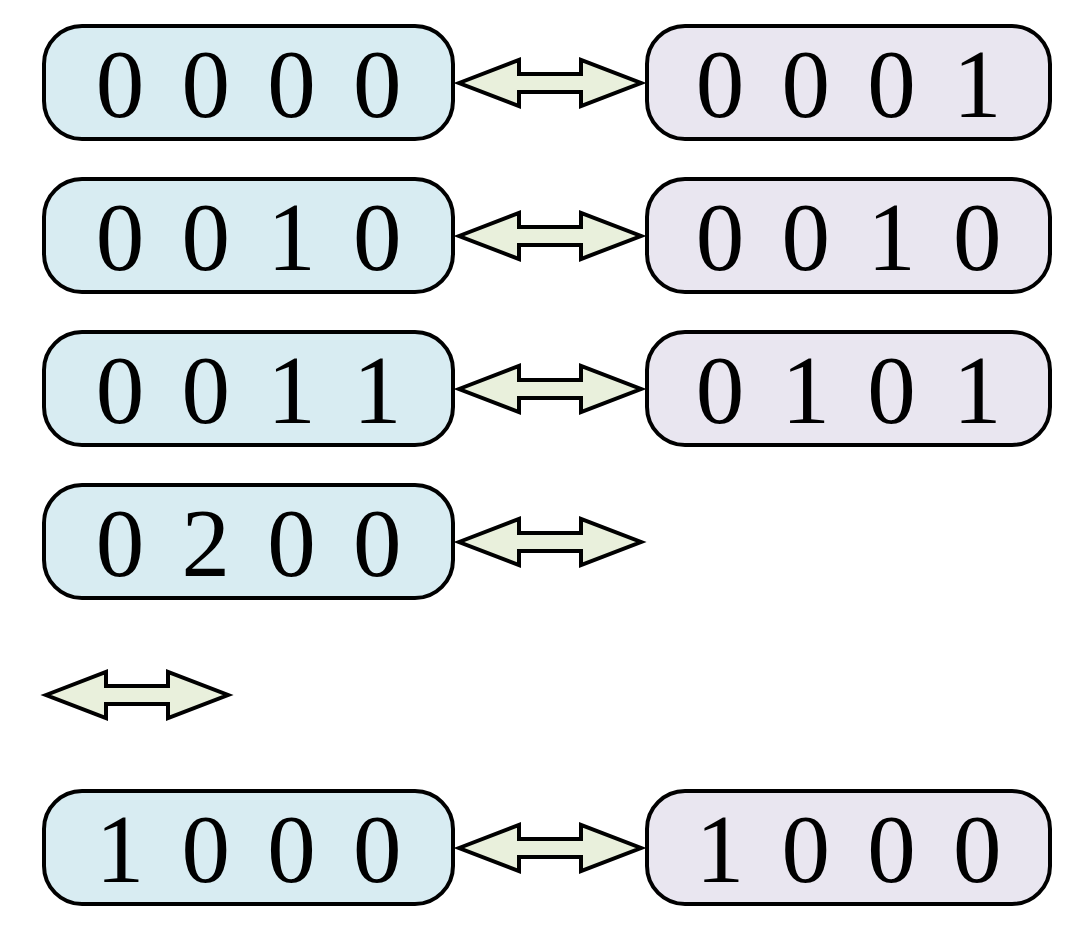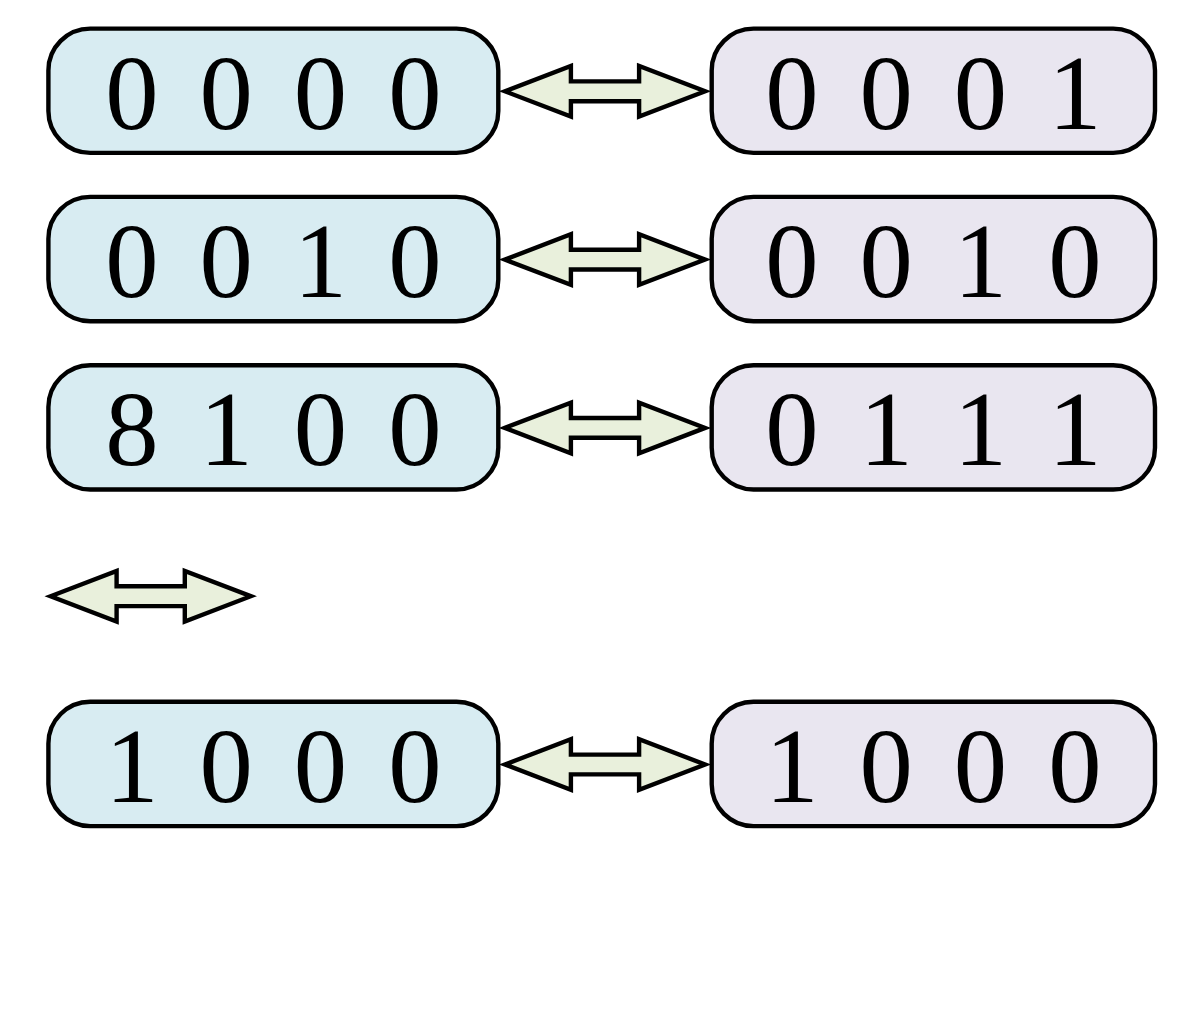--- a/index.html
+++ b/index.html
@@ -91,32 +91,42 @@
     <div class="arrow-wrap">
       <svg width="190" height="56" viewBox="0 0 190 56">
         <polygon class="arrow-poly" points="4,28 64,5 64,19 126,19 126,5 186,28 126,51 126,37 64,37 64,51"></polygon>
       </svg>
     </div>
     <div class="pill right">
       <span class="code">0 0 1 0</span>
     </div>
   </div>
 
-
   <div class="map-row">
     <div class="pill left">
-      <span class="code">8 1 0 0</span>
+      <span class="code">0 0 1 1</span>
     </div>
     <div class="arrow-wrap">
       <svg width="190" height="56" viewBox="0 0 190 56">
         <polygon class="arrow-poly" points="4,28 64,5 64,19 126,19 126,5 186,28 126,51 126,37 64,37 64,51"></polygon>
       </svg>
     </div>
     <div class="pill right">
-      <span class="code">0 1 1 1</span>
+      <span class="code">0 1 0 1</span>
+    </div>
+  </div>
+
+  <div class="map-row">
+    <div class="pill left">
+      <span class="code">0 2 0 0</span>
+    </div>
+    <div class="arrow-wrap">
+      <svg width="190" height="56" viewBox="0 0 190 56">
+        <polygon class="arrow-poly" points="4,28 64,5 64,19 126,19 126,5 186,28 126,51 126,37 64,37 64,51"></polygon>
+      </svg>
     </div>
   </div>
 
   <div class="map-row">
     <div class="arrow-wrap">
       <svg width="190" height="56" viewBox="0 0 190 56">
         <polygon class="arrow-poly" points="4,28 64,5 64,19 126,19 126,5 186,28 126,51 126,37 64,37 64,51"></polygon>
       </svg>
     </div>
   </div>

